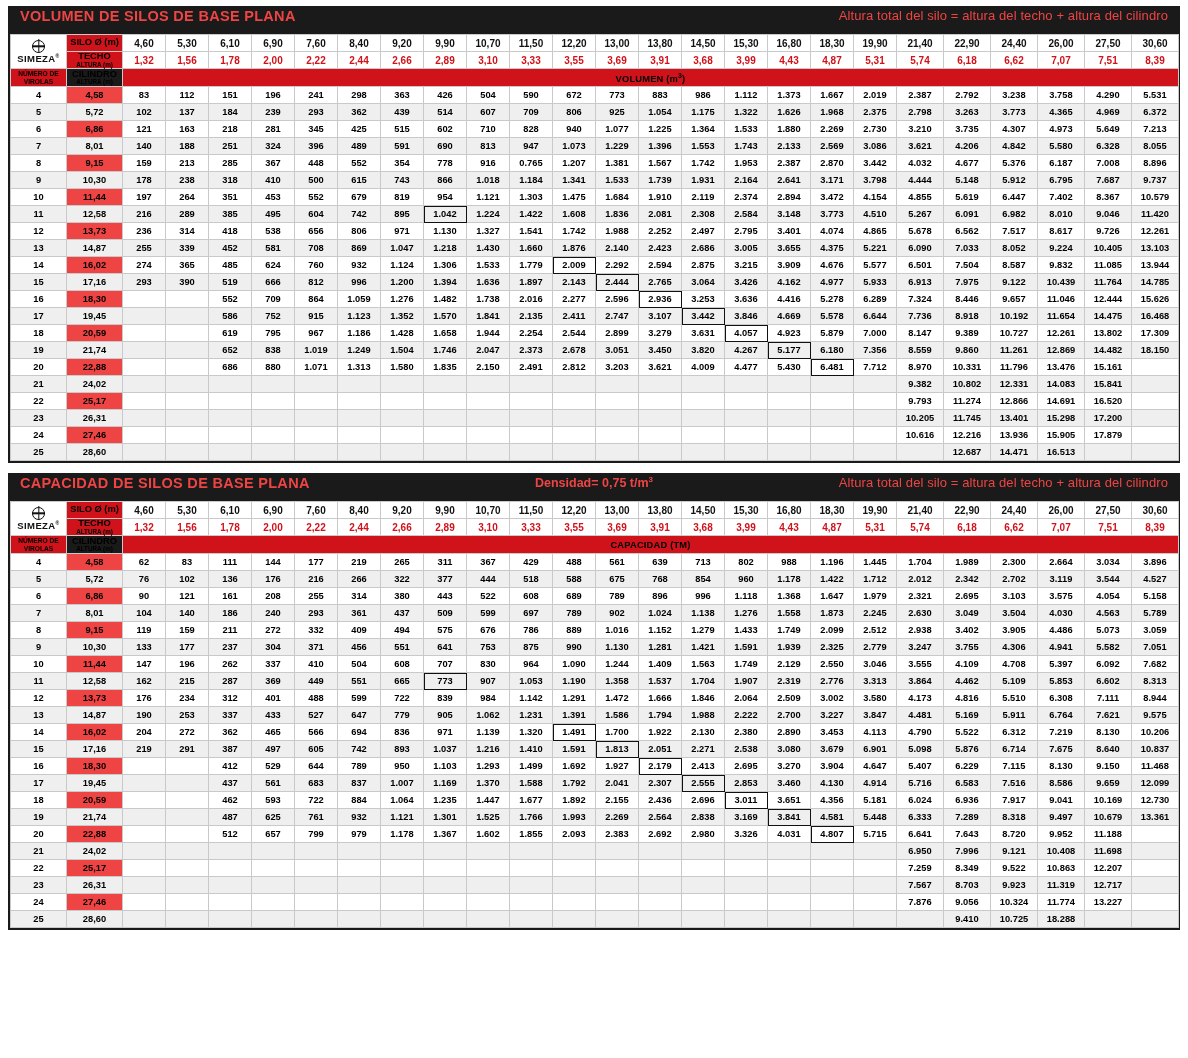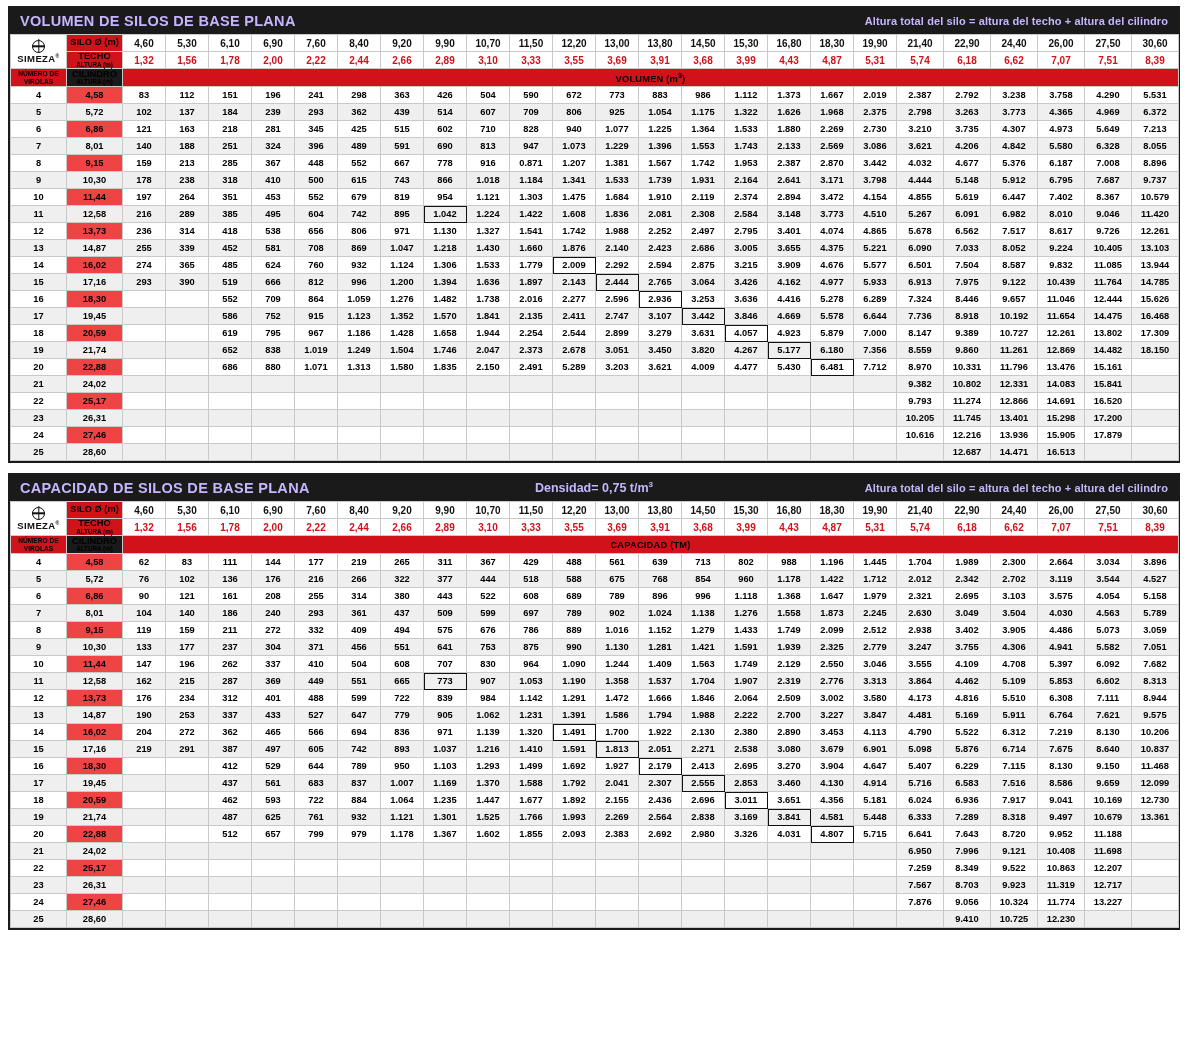--- a/index.html
+++ b/index.html
@@ -10,46 +10,45 @@
     font-family: "Liberation Sans", sans-serif;
     width: 1188px;
   }
   .table-block {
     border: 2px solid #1a1a1a;
     margin-bottom: 10px;
     background: #fff;
   }
   .block-title-bar {
     background: #1a1a1a;
-    color: #c4b5fd;
+    color: #ef4444;
     height: 26px;
     display: flex;
-    align-items: center;
     padding: 0 10px;
     position: relative;
   }
   .block-title {
     font-size: 14.5px;
     font-weight: bold;
     letter-spacing: 0.3px;
   }
   .density-note {
     position: absolute;
     left: 50%;
     transform: translateX(-50%);
     font-size: 12.5px;
     font-weight: bold;
     white-space: nowrap;
   }
   .density-note sup { font-size: 8px; }
   .total-height-note {
     position: absolute;
     right: 10px;
-    font-size: 11px;
-    font-weight: bold;
+    font-size: 13px;
+    font-weight: normal;
     letter-spacing: 0.1px;
   }
   table.grid {
     border-collapse: collapse;
     width: 100%;
     table-layout: fixed;
   }
   table.grid td, table.grid th {
     border: 0.6px solid #c9c9c9;
     font-size: 9.3px;
@@ -373,24 +372,24 @@
           </tr>
           <tr>
             <td class="num-virolas">8</td>
             <td class="cil-altura">9,15</td>
             <td>159</td>
             <td>213</td>
             <td>285</td>
             <td>367</td>
             <td>448</td>
             <td>552</td>
-            <td>667</td>
+            <td>354</td>
             <td>778</td>
             <td>916</td>
-            <td>0.871</td>
+            <td>0.765</td>
             <td>1.207</td>
             <td>1.381</td>
             <td>1.567</td>
             <td>1.742</td>
             <td>1.953</td>
             <td>2.387</td>
             <td>2.870</td>
             <td>3.442</td>
             <td>4.032</td>
             <td>4.677</td>
@@ -713,21 +712,21 @@
             <td></td>
             <td></td>
             <td>686</td>
             <td>880</td>
             <td>1.071</td>
             <td>1.313</td>
             <td>1.580</td>
             <td>1.835</td>
             <td>2.150</td>
             <td>2.491</td>
-            <td>5.289</td>
+            <td>2.812</td>
             <td>3.203</td>
             <td>3.621</td>
             <td>4.009</td>
             <td>4.477</td>
             <td>5.430</td>
             <td class="boxed">6.481</td>
             <td>7.712</td>
             <td>8.970</td>
             <td>10.331</td>
             <td>11.796</td>
@@ -1586,20 +1585,20 @@
             <td></td>
             <td></td>
             <td></td>
             <td></td>
             <td></td>
             <td></td>
             <td></td>
             <td></td>
             <td>9.410</td>
             <td>10.725</td>
-            <td>12.230</td>
+            <td>18.288</td>
             <td></td>
             <td></td>
           </tr>
         </tbody>
       </table>
     </div>
   </div>
 
 </body></html>

